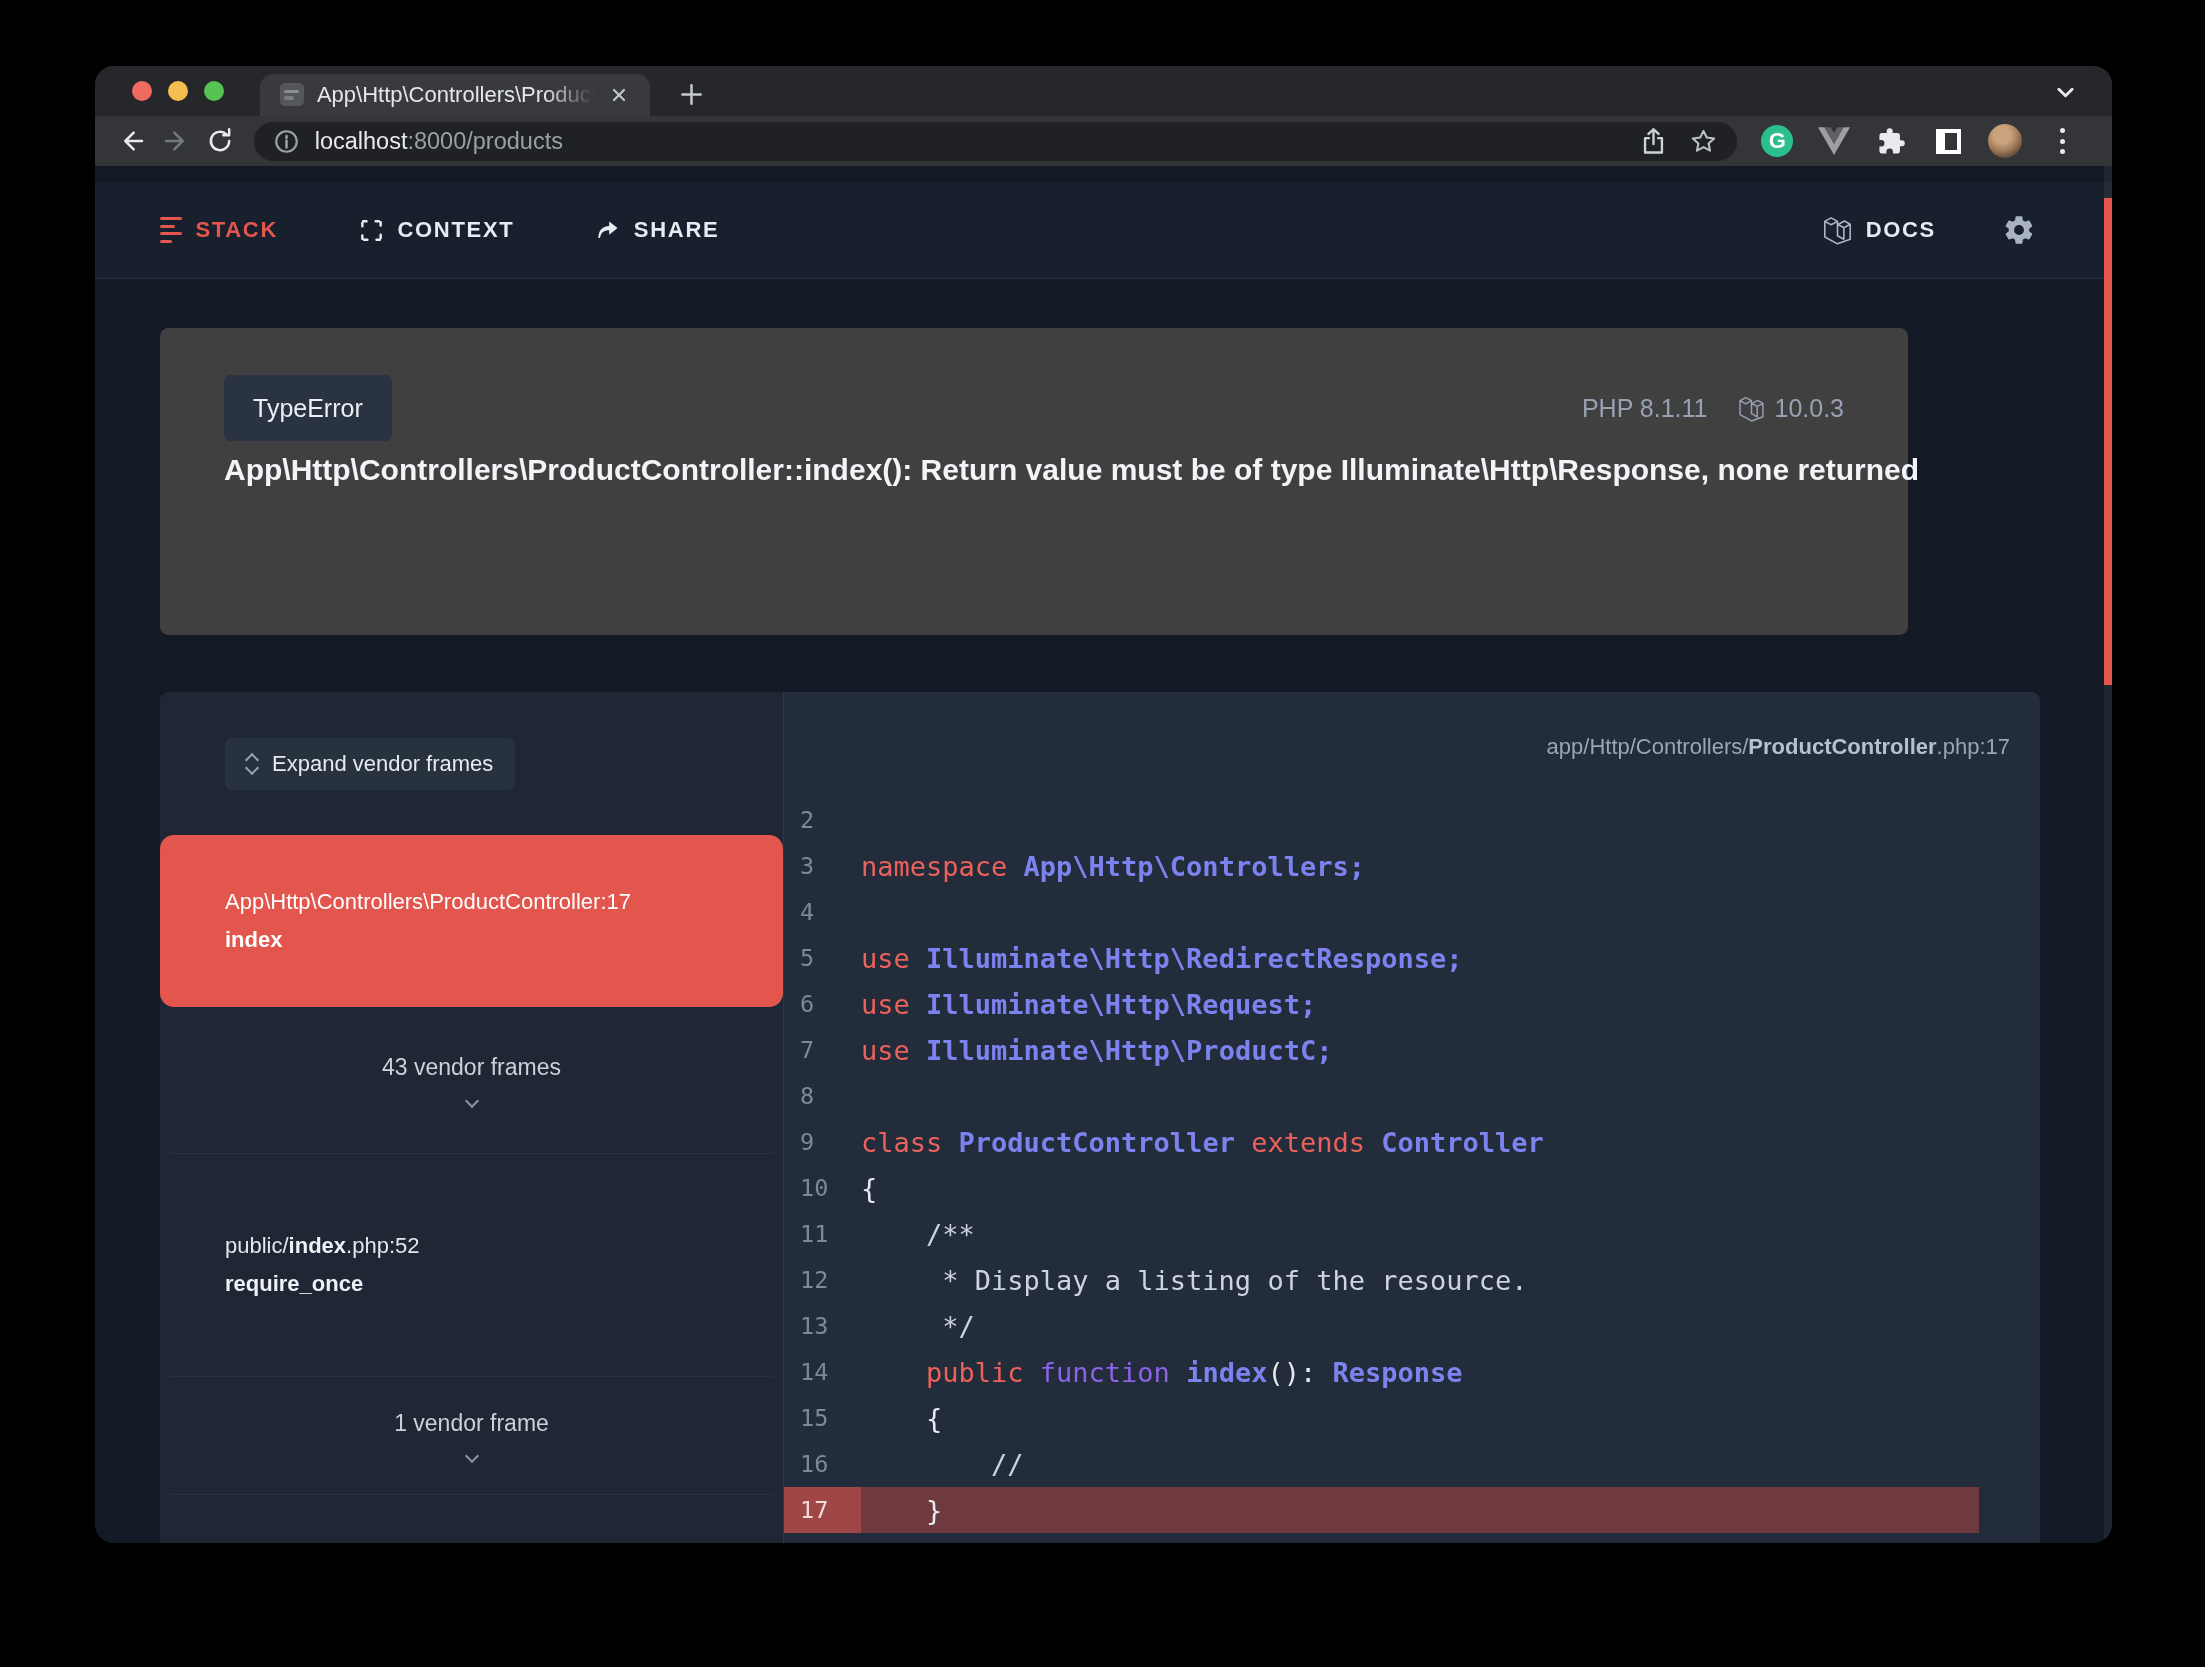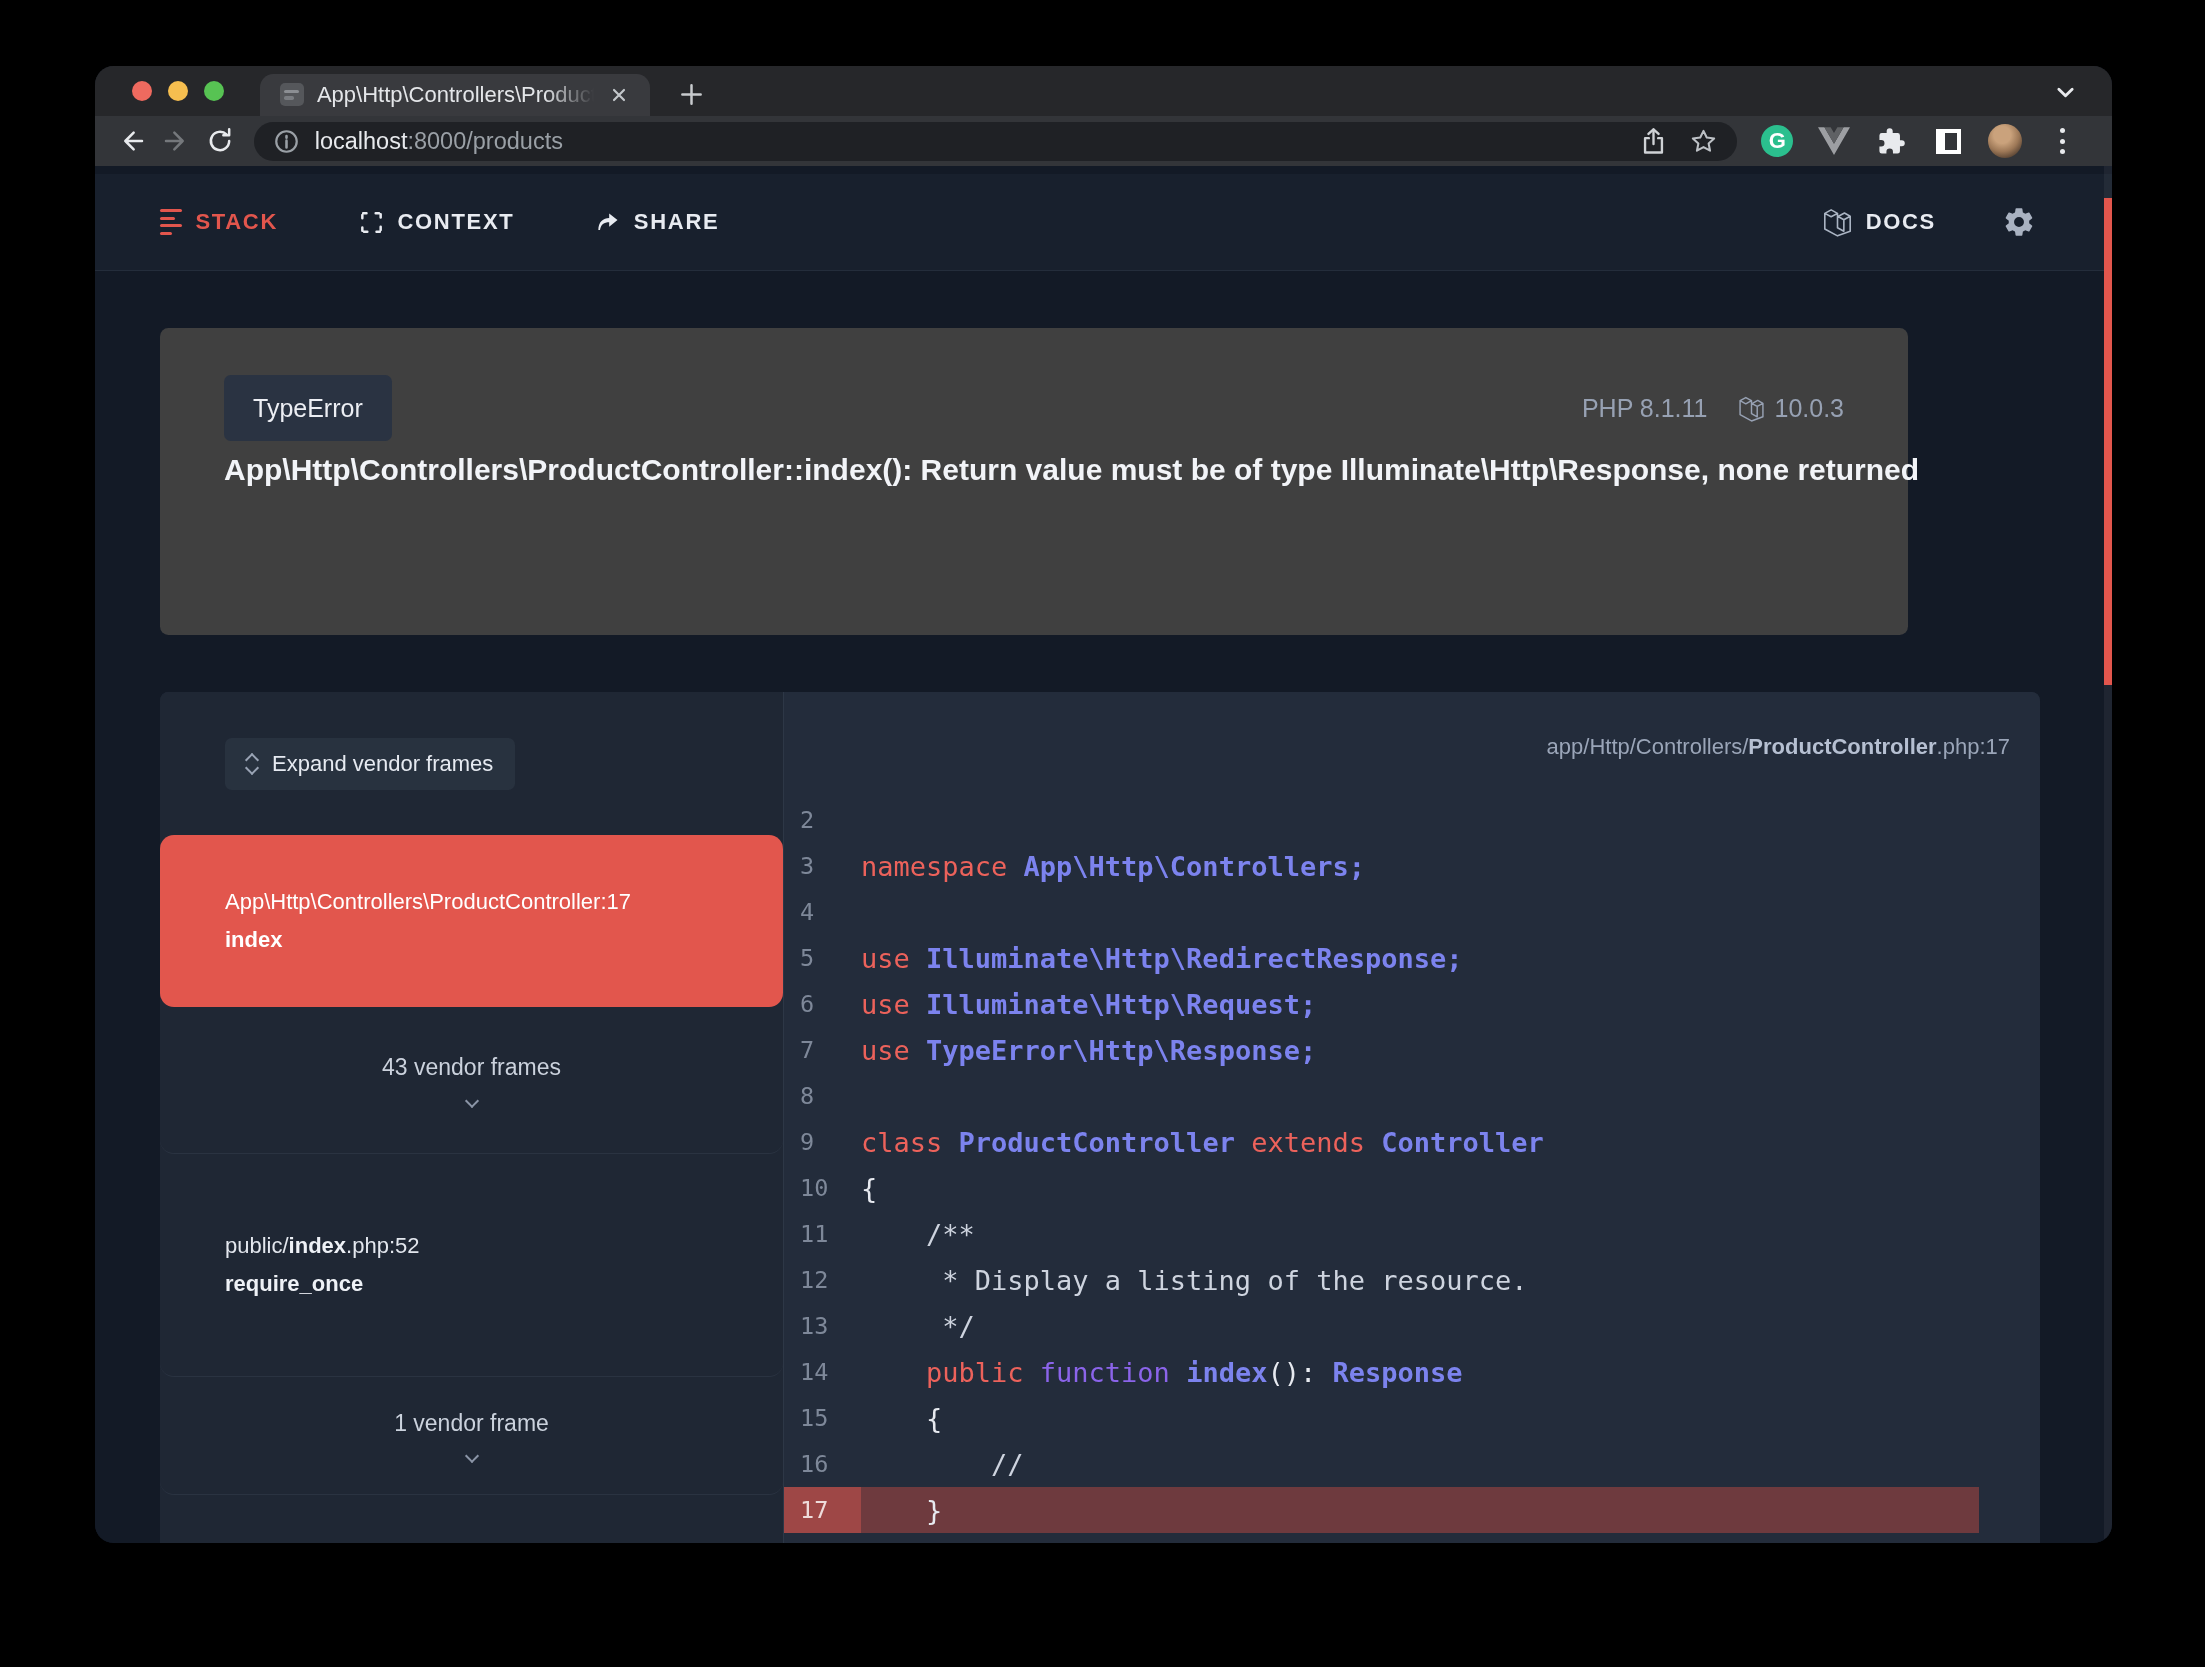--- a/index.html
+++ b/index.html
@@ -44,21 +44,21 @@
   .kebab{display:flex;flex-direction:column;gap:5.9px;align-items:center;}
   .kebab i{width:5px;height:5px;border-radius:50%;background:#e8eaed;display:block;}
 
   
   .viewport{position:absolute;left:0;right:0;top:100px;bottom:0;background:var(--page_bg,#131a26);}
 
   .scroll-track{position:absolute;right:0;top:0;bottom:0;width:8.4px;background:rgba(255,255,255,0.05);}
   .scroll-thumb{position:absolute;right:0;top:32px;width:8.4px;height:487px;background:var(--accent_red,#e2564d);}
 
   
-  .ig-nav{position:absolute;left:0;right:0;top:8px;height:97px;background:#18202d;border-bottom:1.7px solid #242d3b;
+  .ig-nav{position:absolute;left:0;right:0;top:16px;height:97px;background:#18202d;border-bottom:1.7px solid #242d3b;
           display:flex;align-items:center;padding:0 76px 0 65px;}
   .ig-navitem{display:flex;align-items:center;gap:13.4px;margin-right:81px;font-size:22px;font-weight:700;
               letter-spacing:1.7px;color:#e8ebf1;cursor:pointer;}
   .ig-navitem.active{color:var(--accent_red,#e2564d);}
   .stackbars{display:flex;flex-direction:column;gap:4.2px;width:22px;}
   .stackbars i{height:3.4px;border-radius:1.7px;background:var(--accent_red,#e2564d);display:block;}
   .stackbars i:nth-child(1){width:22px;} .stackbars i:nth-child(2){width:15px;}
   .stackbars i:nth-child(3){width:22px;} .stackbars i:nth-child(4){width:11.8px;}
   .ig-right{margin-left:auto;display:flex;align-items:center;gap:66px;}
   .ig-docs{display:flex;align-items:center;gap:13.4px;font-size:22px;font-weight:700;letter-spacing:1.7px;color:#e8ebf1;}
@@ -326,21 +326,21 @@
             <div class="code-row">
               <div class="code-gutter">5</div>
               <pre class="code-text"><span class="tok-kw">use </span><span class="tok-cls">Illuminate\Http\RedirectResponse;</span></pre>
             </div>
             <div class="code-row">
               <div class="code-gutter">6</div>
               <pre class="code-text"><span class="tok-kw">use </span><span class="tok-cls">Illuminate\Http\Request;</span></pre>
             </div>
             <div class="code-row">
               <div class="code-gutter">7</div>
-              <pre class="code-text"><span class="tok-kw">use </span><span class="tok-cls">TypeError\Http\Response;</span></pre>
+              <pre class="code-text"><span class="tok-kw">use </span><span class="tok-cls">Illuminate\Http\ProductC;</span></pre>
             </div>
             <div class="code-row">
               <div class="code-gutter">8</div>
               <pre class="code-text"></pre>
             </div>
             <div class="code-row">
               <div class="code-gutter">9</div>
               <pre class="code-text"><span class="tok-kw">class </span><span class="tok-cls">ProductController</span><span class="tok-pn"> </span><span class="tok-kw">extends </span><span class="tok-cls">Controller</span></pre>
             </div>
             <div class="code-row">

